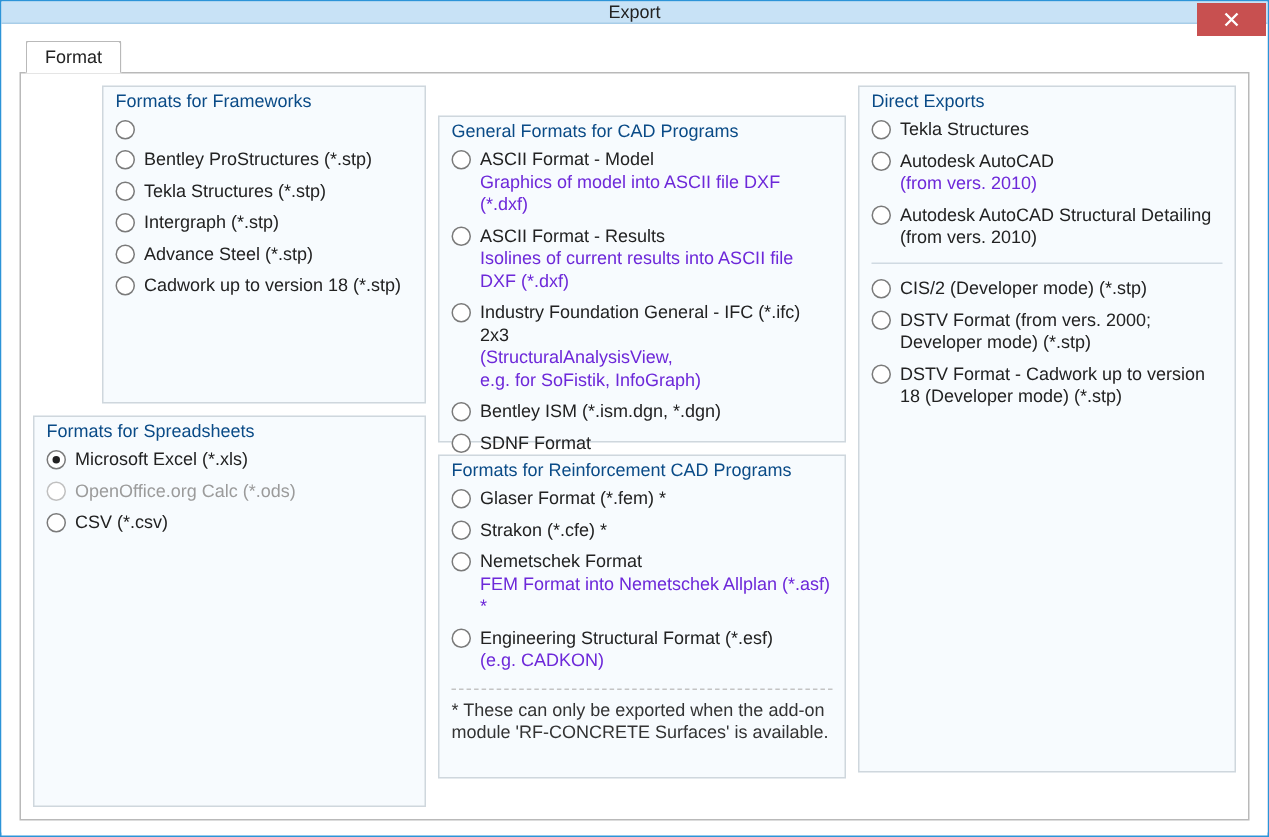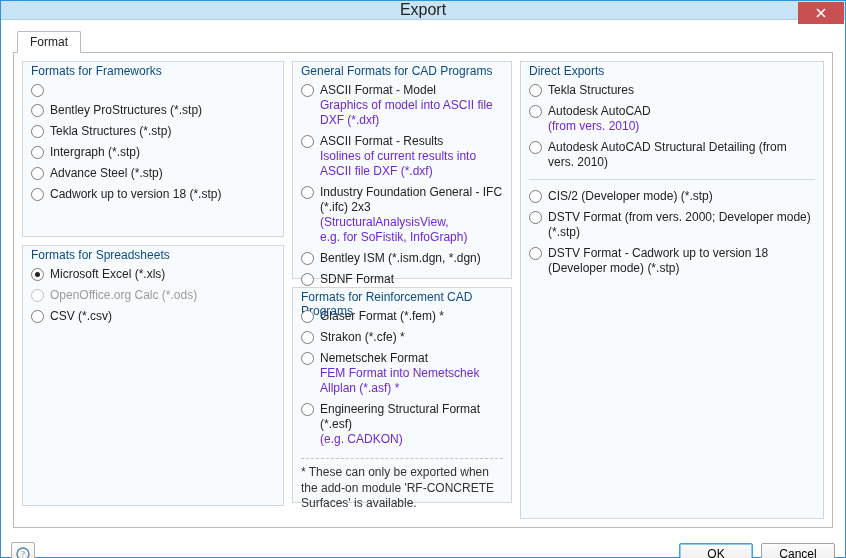--- a/index.html
+++ b/index.html
@@ -20,21 +20,21 @@
     height: 30px;
     background: #c8e2f6;
     border-bottom: 1px solid #a8cde8;
     display: flex; align-items: center;
     position: relative;
   }
   .titlebar-title {
     flex: 1;
     text-align: center;
     color: #222;
-    font-size: 16px;
+    font-size: 12px;
   }
   .titlebar-close {
     width: 46px; height: 22px;
     background: #c85050;
     position: absolute;
     right: 1px; top: 1px;
     display: flex;
     align-items: center;
     justify-content: center;
     cursor: pointer;
@@ -71,29 +71,29 @@
     padding: 8px;
     position: relative;
   }
   .columns {
     display: flex;
     gap: 8px;
     height: 100%;
   }
   .col { display: flex; flex-direction: column; gap: 8px; }
   .col1 { width: 262px; }
-  .col2 { width: 220px; }
+  .col2 { width: 272px; justify-content: center; }
   .col3 { flex: 1; }
   .groupbox {
     border: 1px solid #cfd7dd;
     position: relative;
     padding: 18px 8px 8px 8px;
     background: #f7fbfe;
   }
-  .groupbox.tall1 { height: 176px; }
+  .groupbox.tall1 { height: 212px; margin-left: 46px; }
   .groupbox.tall2 { height: 261px; }
   .groupbox.tall3 { height: 458px; }
   .groupbox.cad1 { height: 218px; }
   .groupbox.cad2 { height: 216px; }
   .gb-title {
     position: absolute;
     top: 2px; left: 6px;
     color: #0a4b87;
     font-size: 12px;
     padding: 0 2px;

